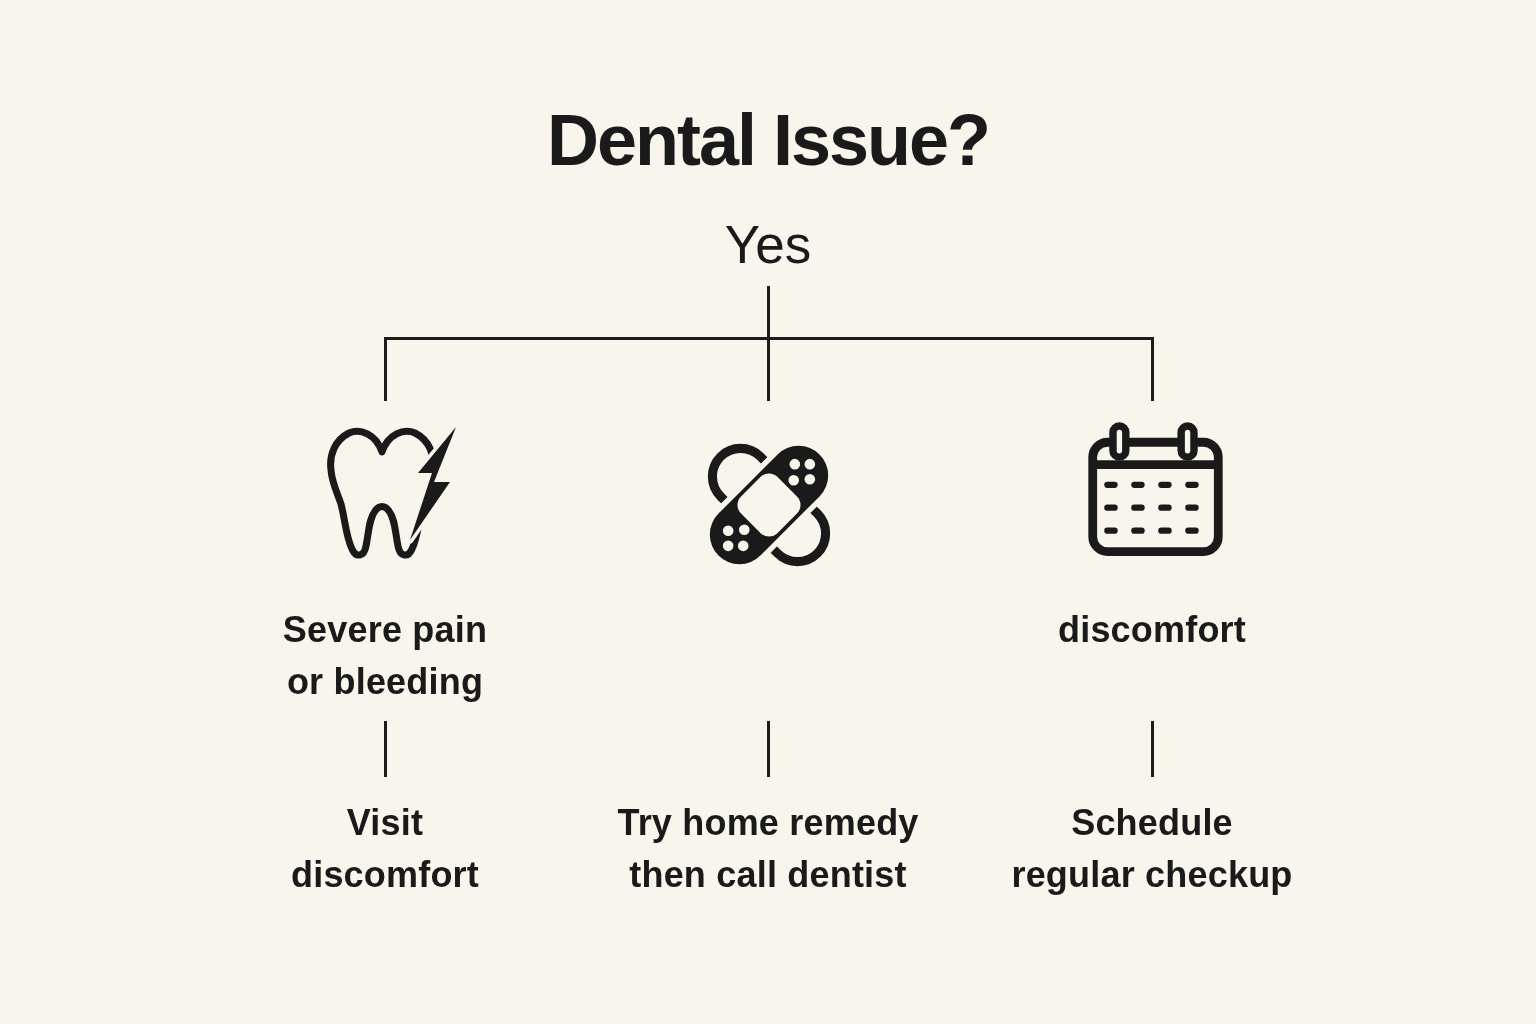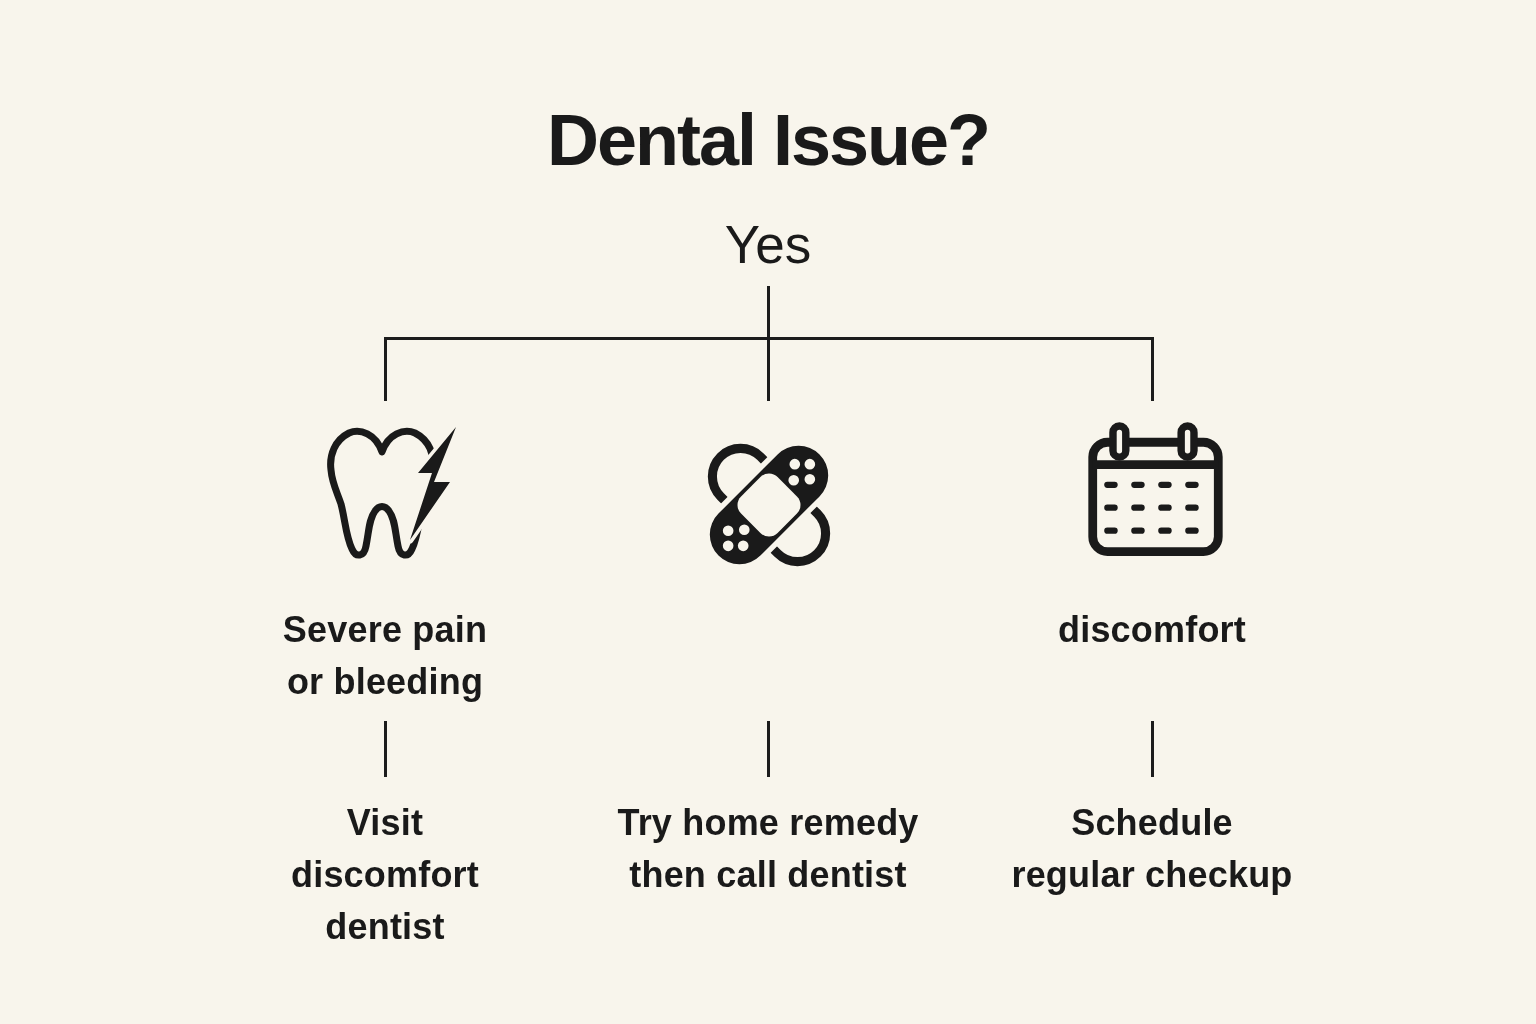--- a/index.html
+++ b/index.html
@@ -124,21 +124,20 @@
     <span class="tline">discomfort</span>
   </div>
 
   <div class="line stub-left"></div>
   <div class="line stub-mid"></div>
   <div class="line stub-right"></div>
 
   <div class="col-text act col-left">
     <span class="tline bold">Visit</span>
     <span class="tline bold">discomfort</span>
-    <span class="tline bold">dentist</span>
   </div>
   <div class="col-text act col-mid">
     <span class="tline reg">Try home remedy</span>
     <span class="tline reg">then call dentist</span>
   </div>
   <div class="col-text act col-right">
     <span class="tline bold">Schedule</span>
     <span class="tline reg">regular checkup</span>
   </div>
 

